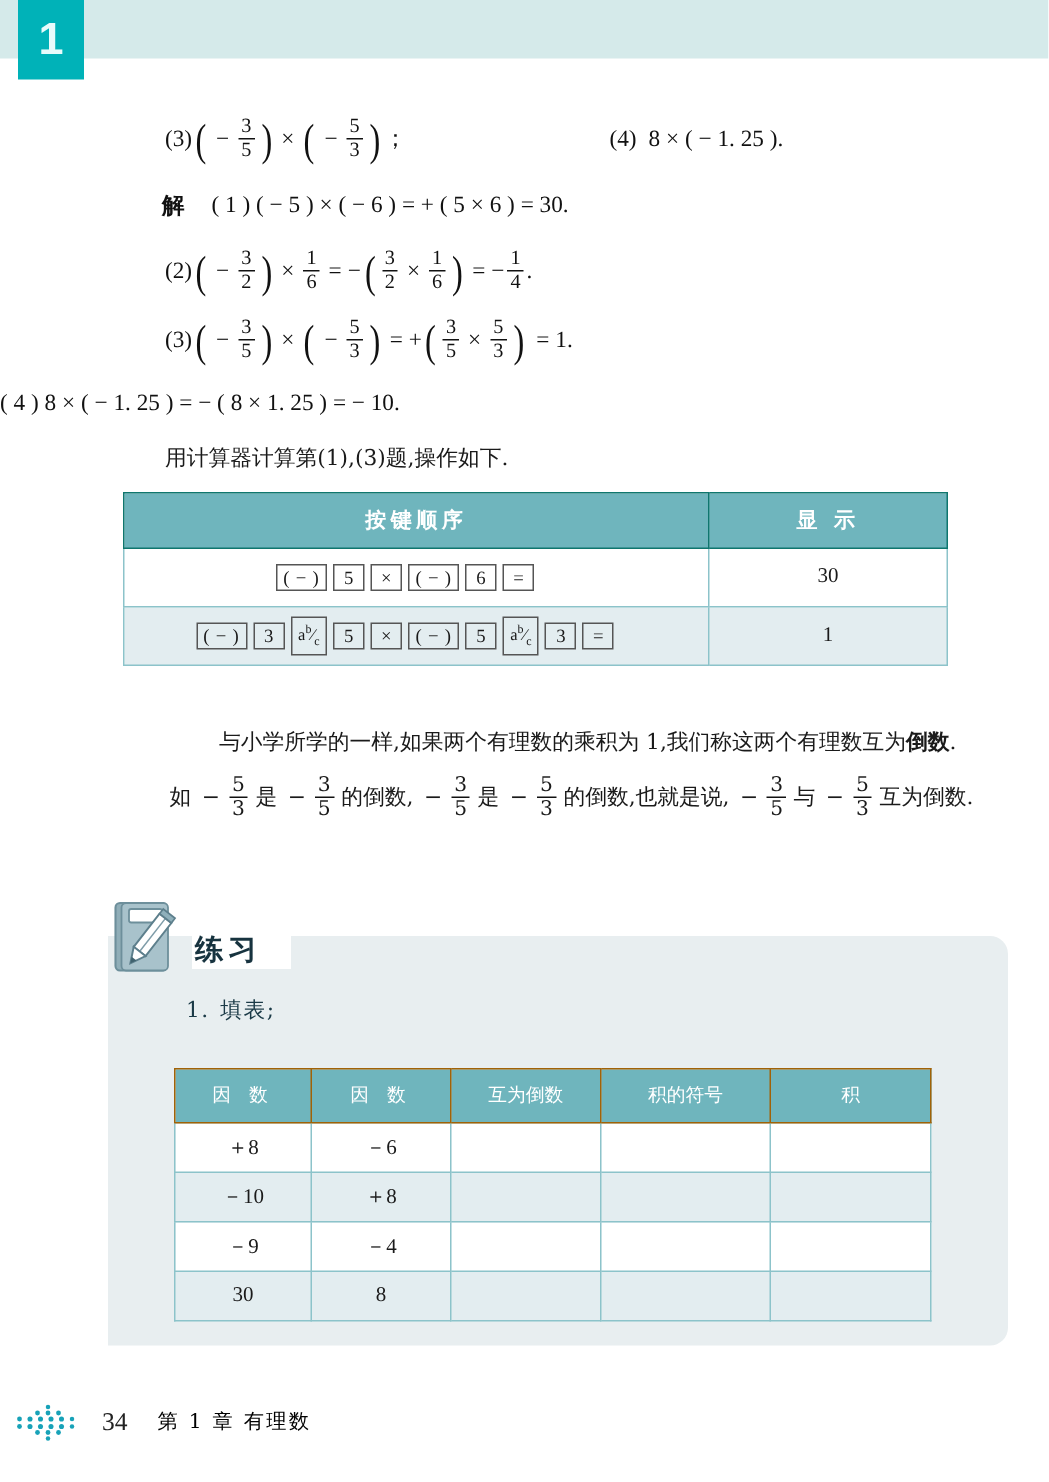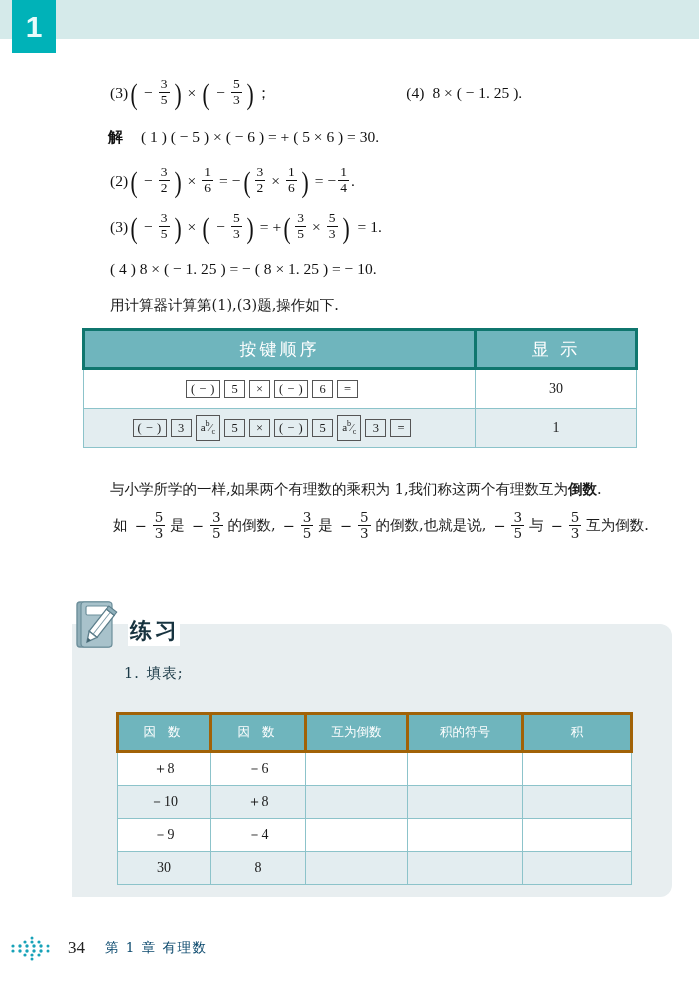--- a/index.html
+++ b/index.html
@@ -73,21 +73,20 @@
     font-weight: 700;
     margin-right: 18px;
     font-family: "DejaVu Serif", serif;
     font-size: 15px;
   }
   .row-step {
     padding-left: 110px;
     height: 46px;
   }
   .row-step-flat {
-    padding-left: 110px;
     height: 38px;
     text-align: right;
   }
 
   
   .frac {
     display: inline-flex;
     flex-direction: column;
     align-items: center;
     vertical-align: middle;
@@ -130,25 +129,25 @@
   }
   table.calc {
     border-collapse: collapse;
     width: 543px;
     table-layout: fixed;
   }
   table.calc th {
     background: #6fb5bd;
     color: #ffffff;
     font-family: "DejaVu Serif", serif;
-    font-size: 17px;
-    font-weight: 400;
+    font-size: 14px;
+    font-weight: 700;
     letter-spacing: 3px;
     height: 34px;
-    border: 3px solid #0f766e;
+    border: 1px solid #0f766e;
     text-align: center;
   }
   table.calc td {
     border: 1px solid #8cc3ca;
     height: 36px;
     text-align: center;
     font-size: 14px;
     vertical-align: middle;
   }
   table.calc tr.r-odd td { background: #ffffff; }
@@ -176,24 +175,24 @@
     white-space: nowrap;
   }
   .abc sup { font-size: 8px; vertical-align: super; }
   .abc sub { font-size: 8px; vertical-align: sub; }
 
   
   .para {
     font-family: "DejaVu Serif", serif;
     font-size: 14.5px;
     line-height: 1.55;
-    padding-left: 80px;
+    padding-left: 116px;
     padding-right: 60px;
     text-indent: 30px;
-    margin-top: 30px;
+    margin-top: 40px;
   }
   .bold-term { font-weight: 700; }
 
   .para-frac {
     padding-left: 110px;
     margin-top: 10px;
     font-size: 14.5px;
     font-family: "DejaVu Serif", serif;
     display: flex;
     align-items: center;
@@ -219,28 +218,28 @@
     align-items: flex-end;
     height: 52px;
   }
   .notebook-icon {
     width: 46px;
     height: 50px;
     position: relative;
   }
   .ex-title {
     font-family: "DejaVu Serif", serif;
-    font-size: 22px;
+    font-size: 19px;
     font-weight: 700;
     color: #17333f;
     letter-spacing: 3px;
     margin-left: 8px;
     margin-bottom: 4px;
     background: #ffffff;
-    padding: 0 0 0 2px;
+    padding: 0 20px 0 2px;
   }
 
   .ex-item {
     position: absolute;
     left: 124px;
     top: 664px;
     font-family: "DejaVu Serif", serif;
     font-size: 14.5px;
     color: #1b3a47;
     letter-spacing: 1px;
@@ -258,21 +257,21 @@
     width: 489px;
     table-layout: fixed;
   }
   table.ex th {
     background: #6fb5bd;
     color: #ffffff;
     font-family: "DejaVu Serif", serif;
     font-size: 12.5px;
     font-weight: 500;
     height: 33px;
-    border: 3px solid #a16207;
+    border: 1px solid #a16207;
     text-align: center;
   }
   table.ex th.sp { letter-spacing: 4px; }
   table.ex td {
     border: 1px solid #8cc3ca;
     height: 30px;
     text-align: center;
     font-size: 14px;
     font-family: "Liberation Serif", serif;
     vertical-align: middle;
@@ -298,21 +297,21 @@
   }
   .page-num {
     font-family: "Liberation Serif", serif;
     font-size: 17px;
     color: #222;
     margin-left: 4px;
   }
   .footer-chapter {
     font-family: "DejaVu Serif", serif;
     font-size: 13.5px;
-    color: #0c4a6e;
+    color: #000000;
     margin-left: 20px;
     letter-spacing: 1.5px;
   }
 </style>
 </head>
 <body>
 
 <div class="top-band"></div>
 <div class="chapter-badge">1</div>
 

